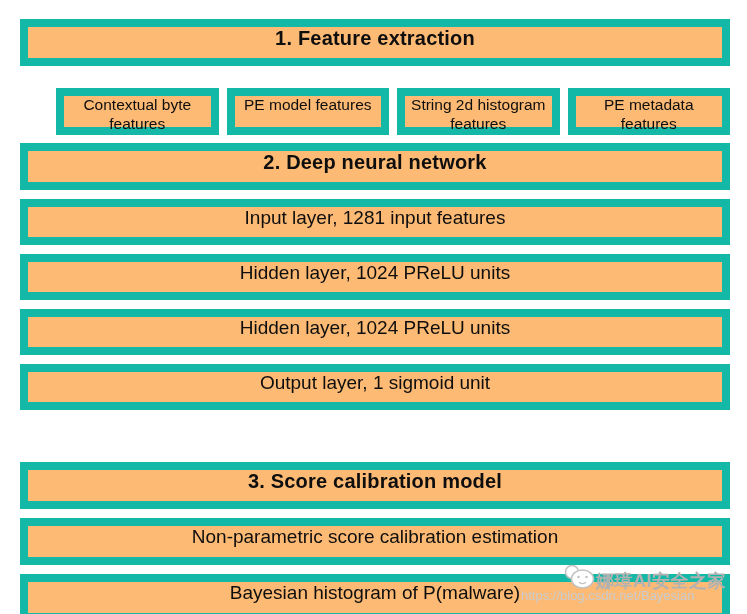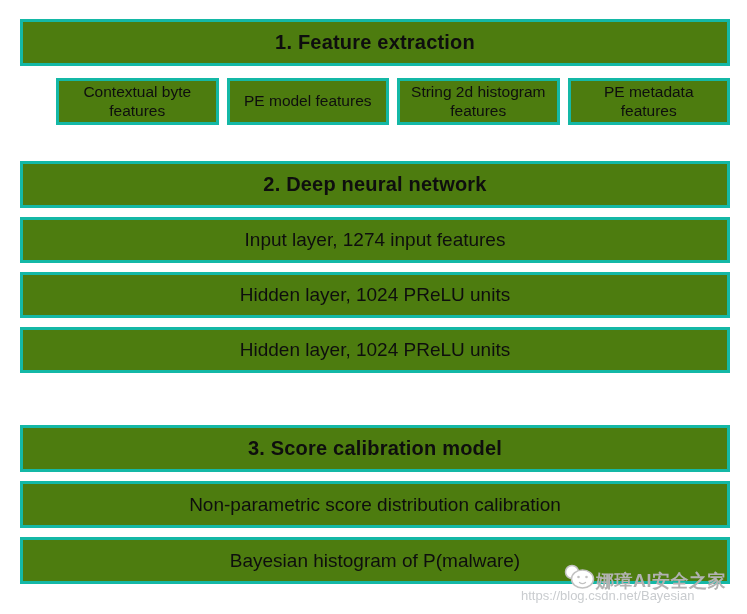--- a/index.html
+++ b/index.html
@@ -9,58 +9,57 @@
     font-family: "Liberation Sans", sans-serif;
     overflow: hidden;
     position: relative;
   }
   .diagram {
     position: absolute;
     left: 20px; top: 19px;
     width: 710px;
   }
   .box {
-    border: 3px solid #14b8a6;
-    background: #4d7c0f;
+    border: 8px solid #14b8a6;
+    background: #fdba74;
     display: flex;
-    align-items: center;
     justify-content: center;
     text-align: center;
     color: #0e0e0e;
   }
   .header-box {
     height: 47px;
     font-weight: bold;
     font-size: 20px;
     letter-spacing: 0.2px;
   }
   .feature-row {
     display: flex;
     gap: 8px;
-    margin-top: 12px;
+    margin-top: 22px;
     padding-left: 36px;
   }
   .feature-box {
     flex: 1;
     height: 47px;
     font-size: 15.5px;
     line-height: 1.22;
   }
   .multiline { white-space: pre-line; }
   .layer-box {
     height: 46px;
     font-size: 19px;
     margin-top: 9px;
   }
   .calib-box {
     height: 47px;
     font-size: 19px;
     margin-top: 9px;
   }
-  .section-dnn { margin-top: 36px; border-radius: 17px; }
+  .section-dnn { margin-top: 8px; border-radius: 17px; }
   .section-calibration { margin-top: 52px; }
 
   .watermark-name {
     position: absolute;
     left: 596px; top: 569px;
     font-size: 18px;
     font-weight: bold;
     color: #b2b2b2;
     white-space: nowrap;
     z-index: 5;
@@ -106,36 +105,39 @@
 features</span>
       </div>
     </div>
   </section>
 
   <section class="section-dnn">
     <div class="box header-box">
       <span>2. Deep neural network</span>
     </div>
     <div class="box layer-box">
-      <span>Input layer, 1274 input features</span>
+      <span>Input layer, 1281 input features</span>
     </div>
     <div class="box layer-box">
       <span>Hidden layer, 1024 PReLU units</span>
     </div>
     <div class="box layer-box">
       <span>Hidden layer, 1024 PReLU units</span>
+    </div>
+    <div class="box layer-box">
+      <span>Output layer, 1 sigmoid unit</span>
     </div>
   </section>
 
   <section class="section-calibration">
     <div class="box header-box">
       <span>3. Score calibration model</span>
     </div>
     <div class="box calib-box">
-      <span>Non-parametric score distribution calibration</span>
+      <span>Non-parametric score calibration estimation</span>
     </div>
     <div class="box calib-box">
       <span>Bayesian histogram of P(malware)</span>
     </div>
   </section>
 
 </div>
 
 <svg class="watermark-avatar" width="34" height="28" viewBox="0 0 34 28" aria-hidden="true">
   <circle cx="10" cy="9" r="6.5" fill="#ffffff" stroke="#c2c2c2" stroke-width="1.5"></circle>

